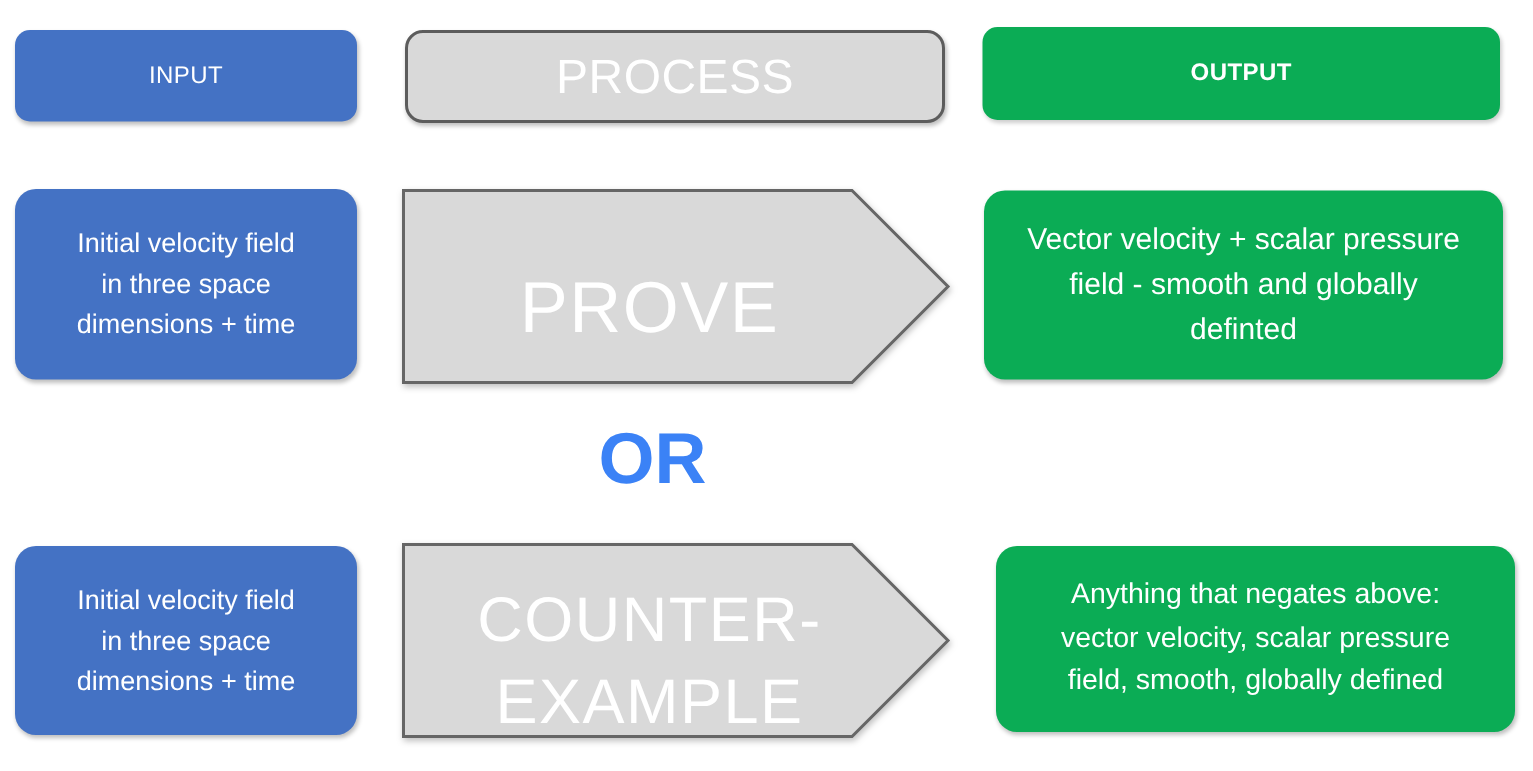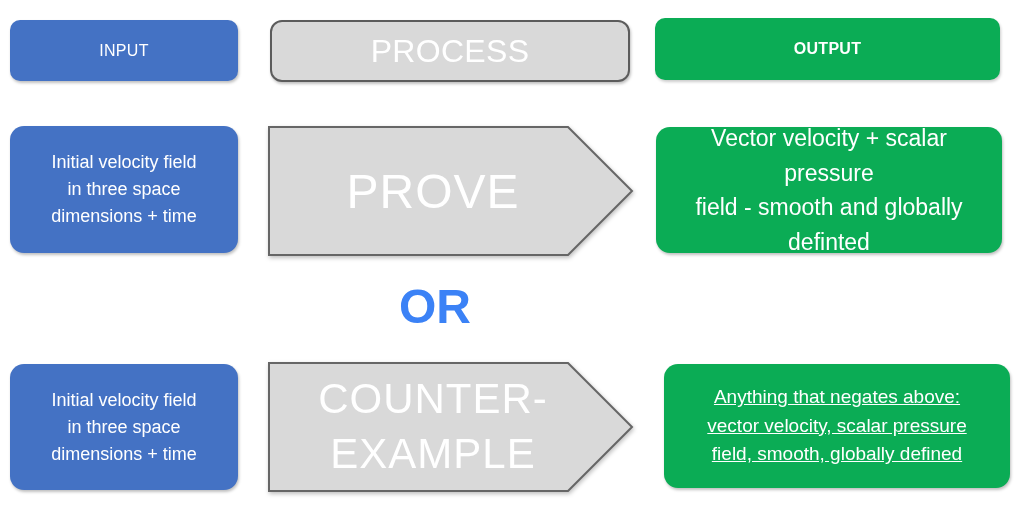--- a/index.html
+++ b/index.html
@@ -66,35 +66,35 @@
   }
   .box-blue-1 { left: 10px; top: 126px; width: 228px; height: 127px; }
   .box-blue-2 { left: 10px; top: 364px; width: 228px; height: 126px; }
 
   .box-green {
     background: #0BAC55;
     padding: 0 10px;
   }
   .box-green-1 {
     left: 656px; top: 127px; width: 346px; height: 126px;
-    font-size: 23px; line-height: 1.5;
+    font-size: 20px; line-height: 1.5;
   }
   .box-green-2 {
     left: 664px; top: 364px; width: 346px; height: 124px;
-    font-size: 19px; line-height: 1.5; text-decoration: underline;
+    font-size: 19px; line-height: 1.5;
   }
 
   
   .arrow { filter: drop-shadow(1px 2px 2px rgba(0,0,0,0.25)); }
   .arrow-1 { left: 268px; top: 126px; width: 368px; height: 130px; }
   .arrow-2 { left: 268px; top: 362px; width: 368px; height: 130px; }
   .arrow svg { display: block; width: 100%; height: 100%; }
   .arrow-label {
     position: absolute;
-    left: 0; top: 0;
+    left: 0; top: 14px;
     width: 330px; height: 100%;
     display: flex;
     align-items: center;
     justify-content: center;
     text-align: center;
     color: #ffffff;
     white-space: pre-line;
   }
   .arrow-1 .arrow-label { font-size: 48px; letter-spacing: 1px; }
   .arrow-2 .arrow-label { font-size: 42px; line-height: 1.3; letter-spacing: 1px; }

